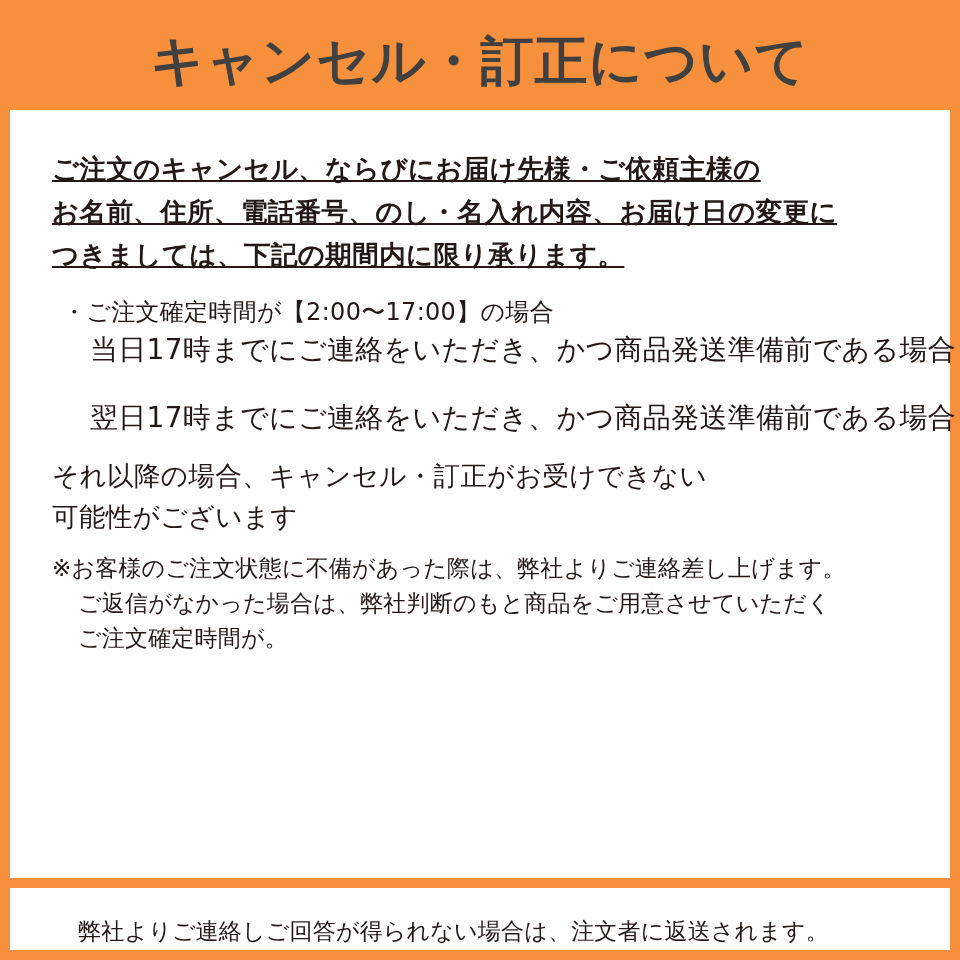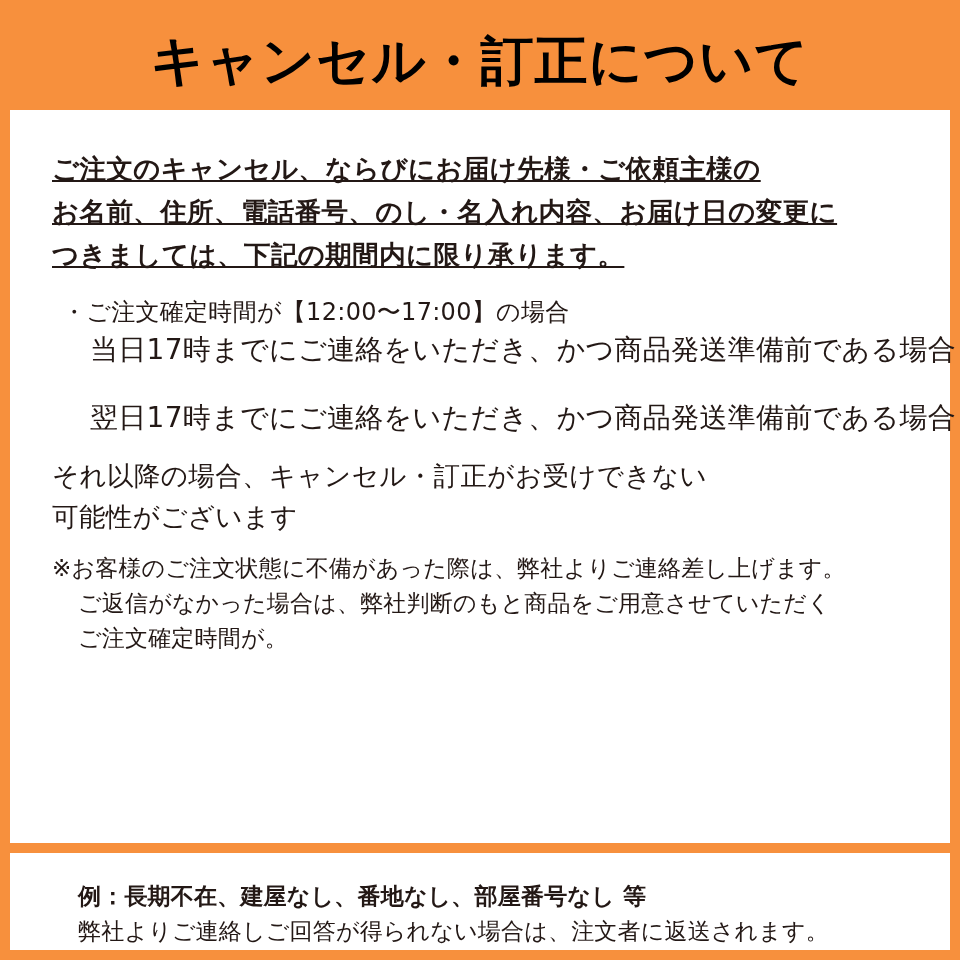--- a/index.html
+++ b/index.html
@@ -37,21 +37,21 @@
   
   .header-band {
     background: #f7903d;
     height: 100px;
     display: flex;
     align-items: center;
     justify-content: center;
     flex: 0 0 auto;
   }
   .header-title {
-    color: #000000;
+    color: #404040;
     font-size: 53px;
     font-weight: bold;
     letter-spacing: 1px;
     line-height: 1;
     white-space: nowrap;
   }
 
   
   .body-main {
     flex: 1 1 auto;
@@ -145,21 +145,21 @@
 
     <div class="body-main">
 
       <div class="lead">
         <div>ご注文のキャンセル、ならびにお届け先様・ご依頼主様の</div>
         <div>お名前、住所、電話番号、のし・名入れ内容、お届け日の変更に</div>
         <div>つきましては、下記の期間内に限り承ります。</div>
       </div>
 
       <div class="cond-block">
-        <div class="cond-line1">・ご注文確定時間が【12:00〜17:00】の場合</div>
+        <div class="cond-line1">・ご注文確定時間が【2:00〜17:00】の場合</div>
         <div class="cond-line2">当日17時までにご連絡をいただき、かつ商品発送準備前である場合</div>
       </div>
 
       <div class="cond-gap"></div>
 
       <div class="cond-block">
         <div class="cond-line2">翌日17時までにご連絡をいただき、かつ商品発送準備前である場合</div>
       </div>
 
       <div class="emph">
@@ -171,18 +171,17 @@
         <div>※お客様のご注文状態に不備があった際は、弊社よりご連絡差し上げます。</div>
         <div class="indent">ご返信がなかった場合は、弊社判断のもと商品をご用意させていただく</div>
         <div class="indent">ご注文確定時間が。</div>
       </div>
 
     </div>
 
     <div class="divider"></div>
 
     <div class="footer-sec">
-      <div class="footer-line bold">例：長期不在、建屋なし、番地なし、部屋番号なし 等</div>
       <div class="footer-line indent">弊社よりご連絡しご回答が得られない場合は、注文者に返送されます。</div>
     </div>
 
   </div>
 </div>
 
 </body></html>

